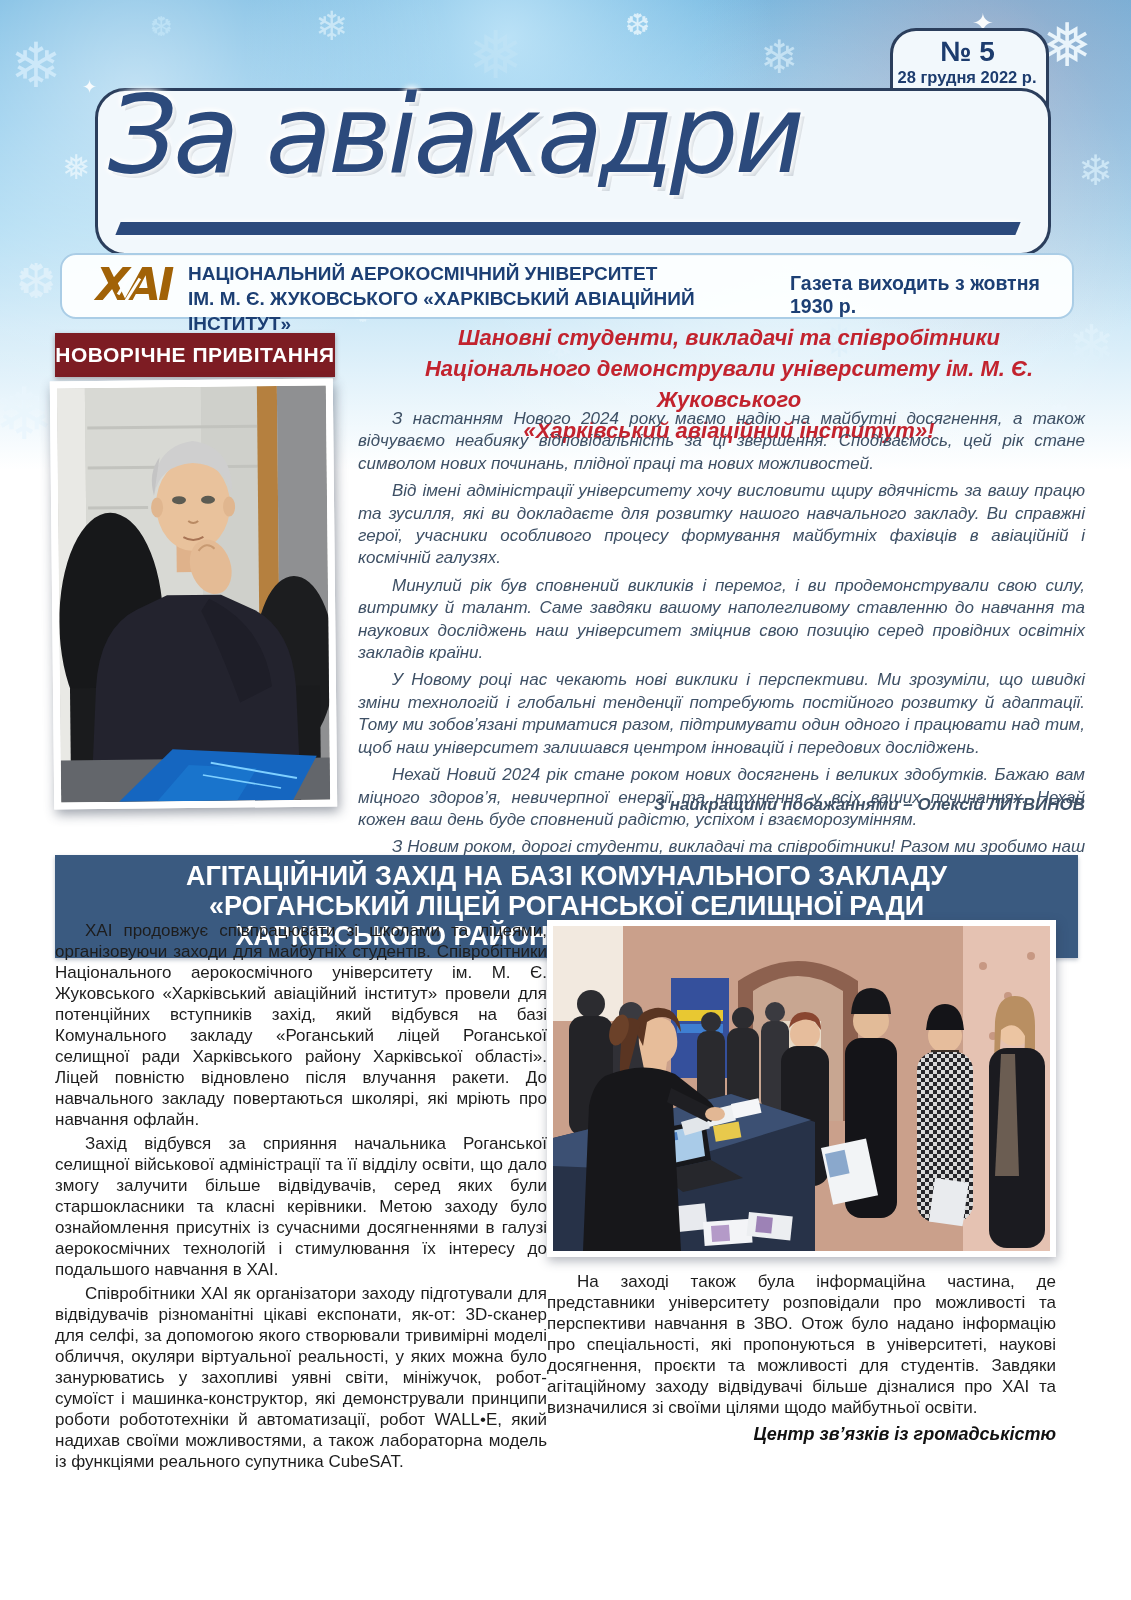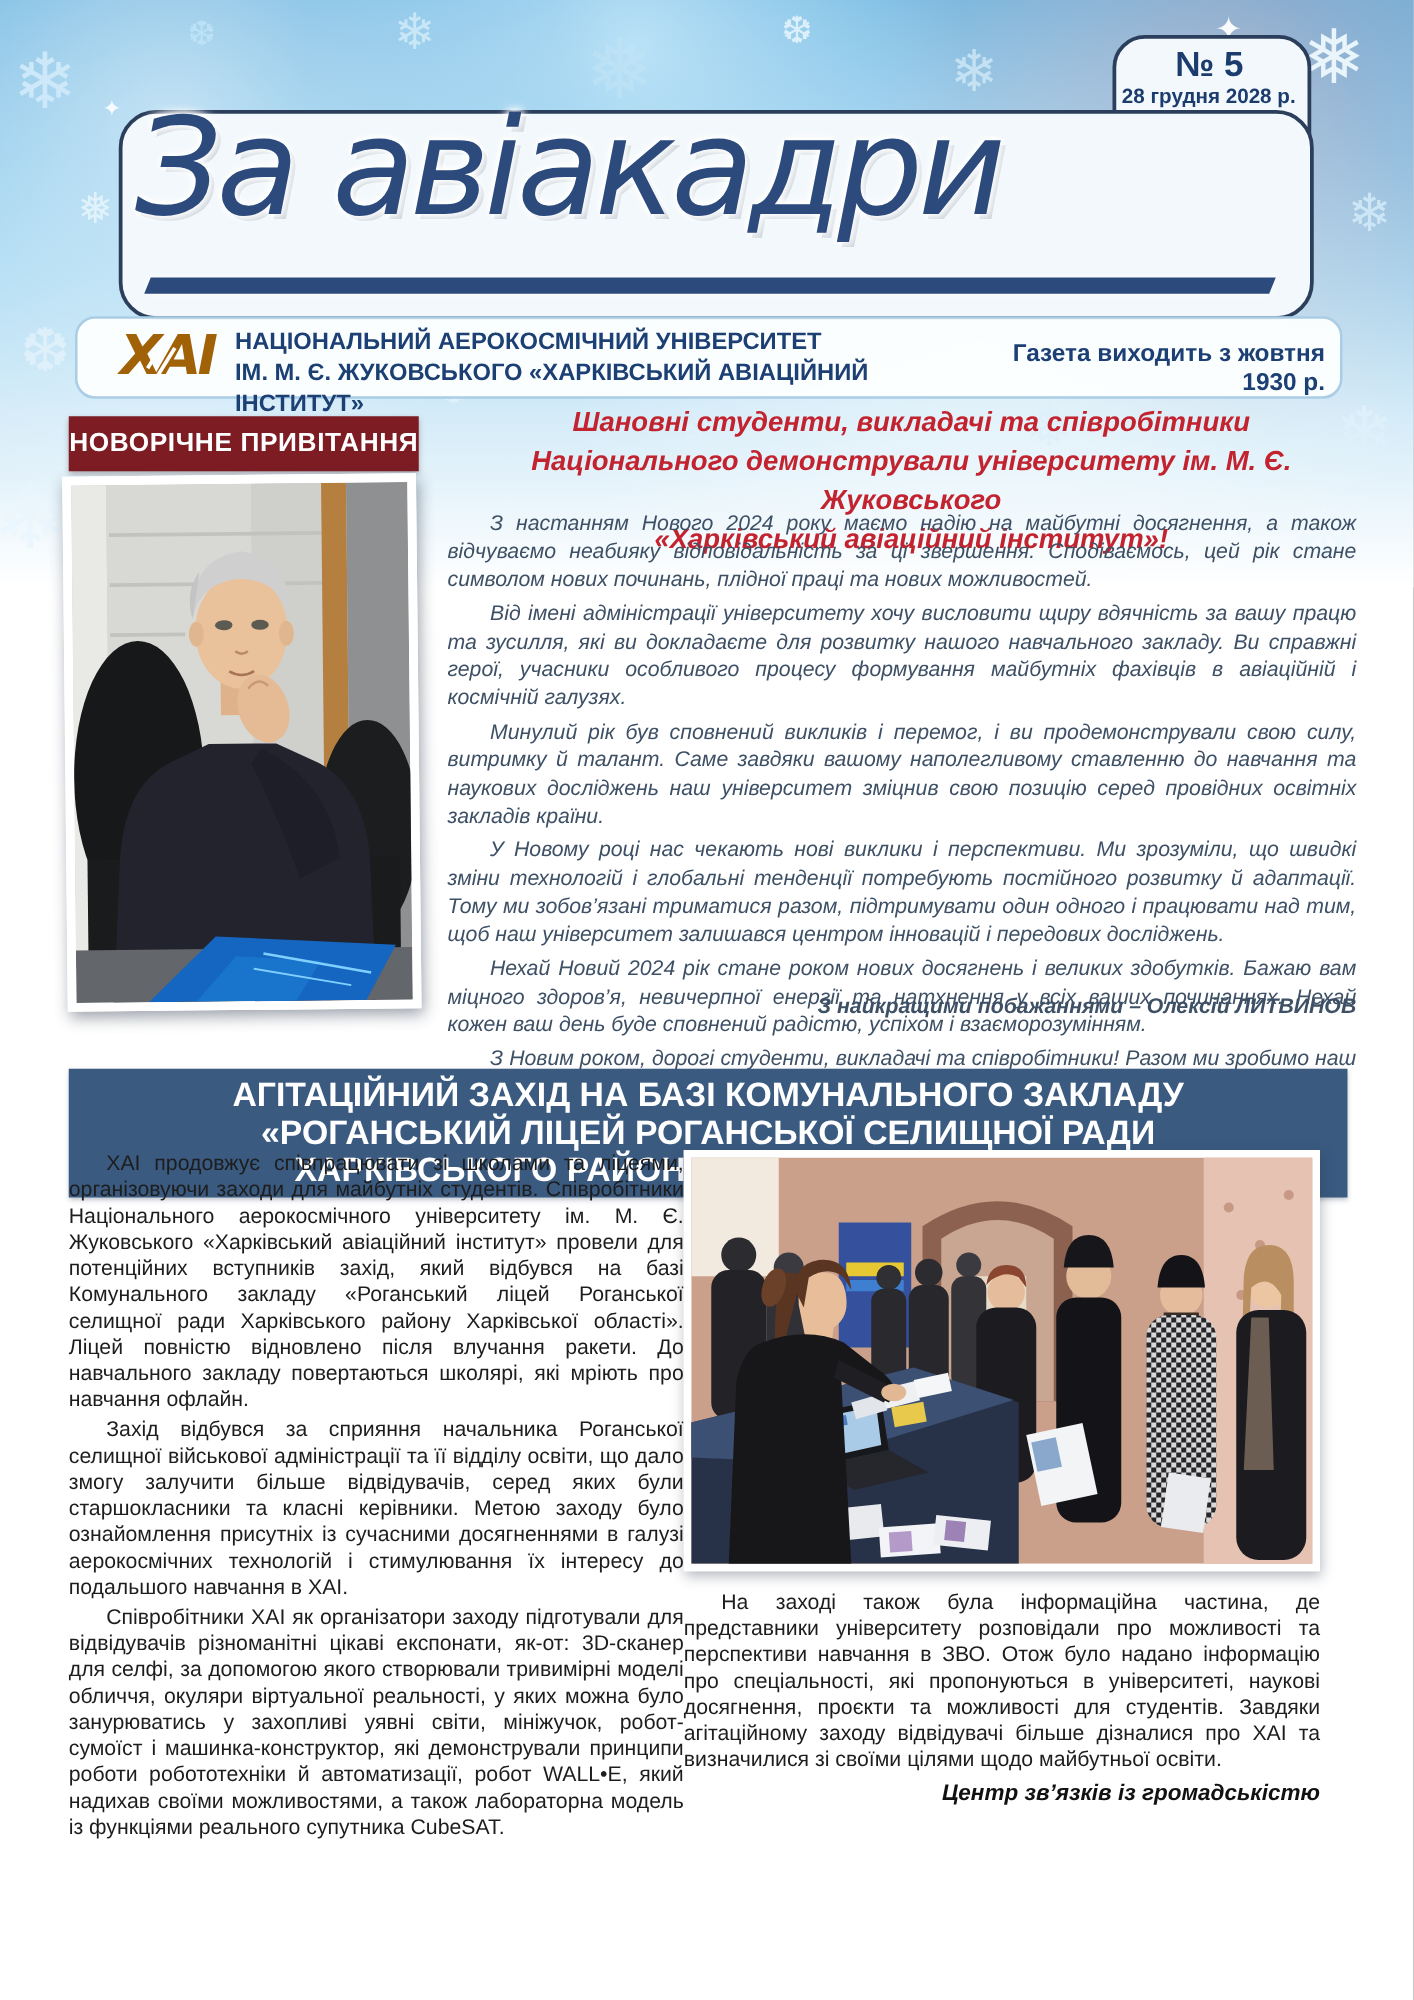--- a/index.html
+++ b/index.html
@@ -61,21 +61,21 @@
     font-family:"DejaVu Sans",sans-serif;
     font-size:44px;line-height:46px;font-weight:bold;font-style:italic;
     color:#a16207;letter-spacing:-3px;
   }
   .khai-slash{position:absolute;background:#fdfeff;height:3px;width:26px;transform:rotate(-58deg);}
   .uni-name{
     left:188px;top:261px;width:600px;
     font-size:19px;line-height:25px;font-weight:bold;color:#1c3f74;
   }
   .since-note{
-    left:790px;top:272px;width:270px;text-align:right;
+    left:790px;top:272px;width:270px;text-align:left;
     font-size:19.5px;font-weight:bold;color:#1c3f74;
   }
 
   
   .rubric-banner{
     left:55px;top:333px;width:280px;height:44px;
     background:#7d1c23;color:#ffffff;
     font-size:21px;font-weight:bold;line-height:44px;text-align:center;
     letter-spacing:.5px;box-shadow:0 2px 5px rgba(60,20,20,.35);
   }
@@ -156,21 +156,21 @@
     <span class="flake" style="left:-6px;top:378px;font-size:72px;color:#eaf6fd;opacity:.85">❄</span>
     <span class="flake" style="left:1035px;top:398px;font-size:58px;color:#eef8fe;opacity:.75">❆</span>
     <span class="flake" style="left:300px;top:92px;font-size:22px;color:#ffffff;opacity:.95">✦</span>
     <span class="flake" style="left:972px;top:10px;font-size:26px;color:#ffffff;opacity:.95">✦</span>
     <span class="flake" style="left:82px;top:78px;font-size:18px;color:#ffffff;opacity:.9">✦</span>
   </div>
 
   <div class="abs logo-tab"></div>
   <div class="abs logo-plate"></div>
   <div class="abs issue-number">№ 5</div>
-  <div class="abs issue-date">28 грудня 2028 р.</div>
+  <div class="abs issue-date">28 грудня 2022 р.</div>
   <h1 class="abs paper-title">За авіакадри</h1>
   <div class="abs title-underline"></div>
 
   <div class="abs uni-strip"></div>
   <div class="abs khai-logo">
     <span>ХАІ</span>
     <span class="khai-slash" style="left:16px;top:20px;"></span>
     <span class="khai-slash" style="left:24px;top:26px;"></span>
   </div>
   <div class="abs uni-name">

